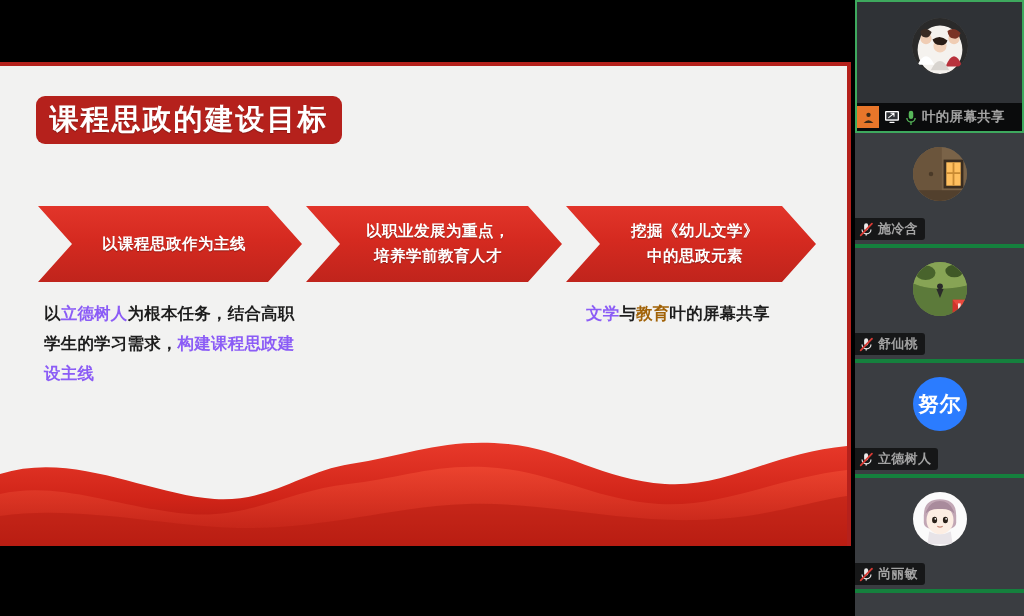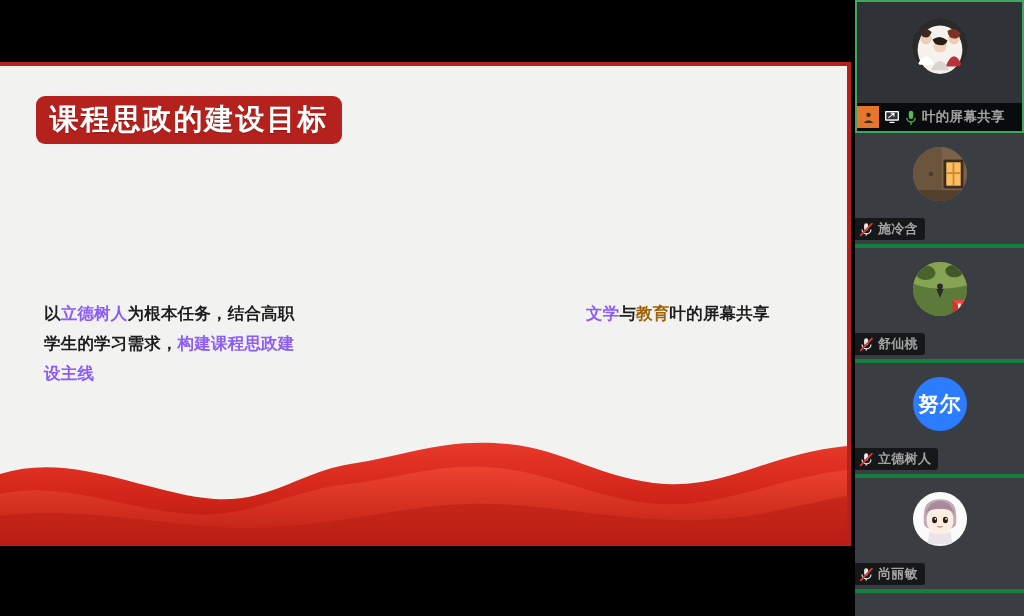--- a/index.html
+++ b/index.html
@@ -211,20 +211,33 @@
 
 <div id="app">
 
   <div id="share-area">
 
     <div id="slide-frame">
       <div id="slide">
 
         <div id="slide-title">课程思政的建设目标</div>
 
+        <div id="chevron-row">
+          <div class="chevron" id="chevron-0">
+              <span class="cline">以课程思政作为主线</span>
+            </div>
+          <div class="chevron" id="chevron-1">
+              <span class="cline">以职业发展为重点，</span>
+              <span class="cline">培养学前教育人才</span>
+            </div>
+          <div class="chevron" id="chevron-2">
+              <span class="cline">挖掘《幼儿文学》</span>
+              <span class="cline">中的思政元素</span>
+            </div>
+        </div>
 
         <div id="body-cols">
           <div class="body-col" id="body-col-0"><span>以</span><span class="hl-red">立德树人</span><span>为根本任务，结合高职学生的学习需求，</span><span class="hl-red">构建课程思政建设主线</span></div>
           <div class="body-col" id="body-col-2"><span class="hl-red">文学</span><span>与</span><span class="hl-orange">教育</span><span>叶的屏幕共享</span></div>
         </div>
 
         <div id="silk">
           <svg viewBox="0 0 851 118" preserveAspectRatio="none" xmlns="http://www.w3.org/2000/svg">
             <defs>
               <linearGradient id="silkA" x1="0" y1="0" x2="0" y2="1">

